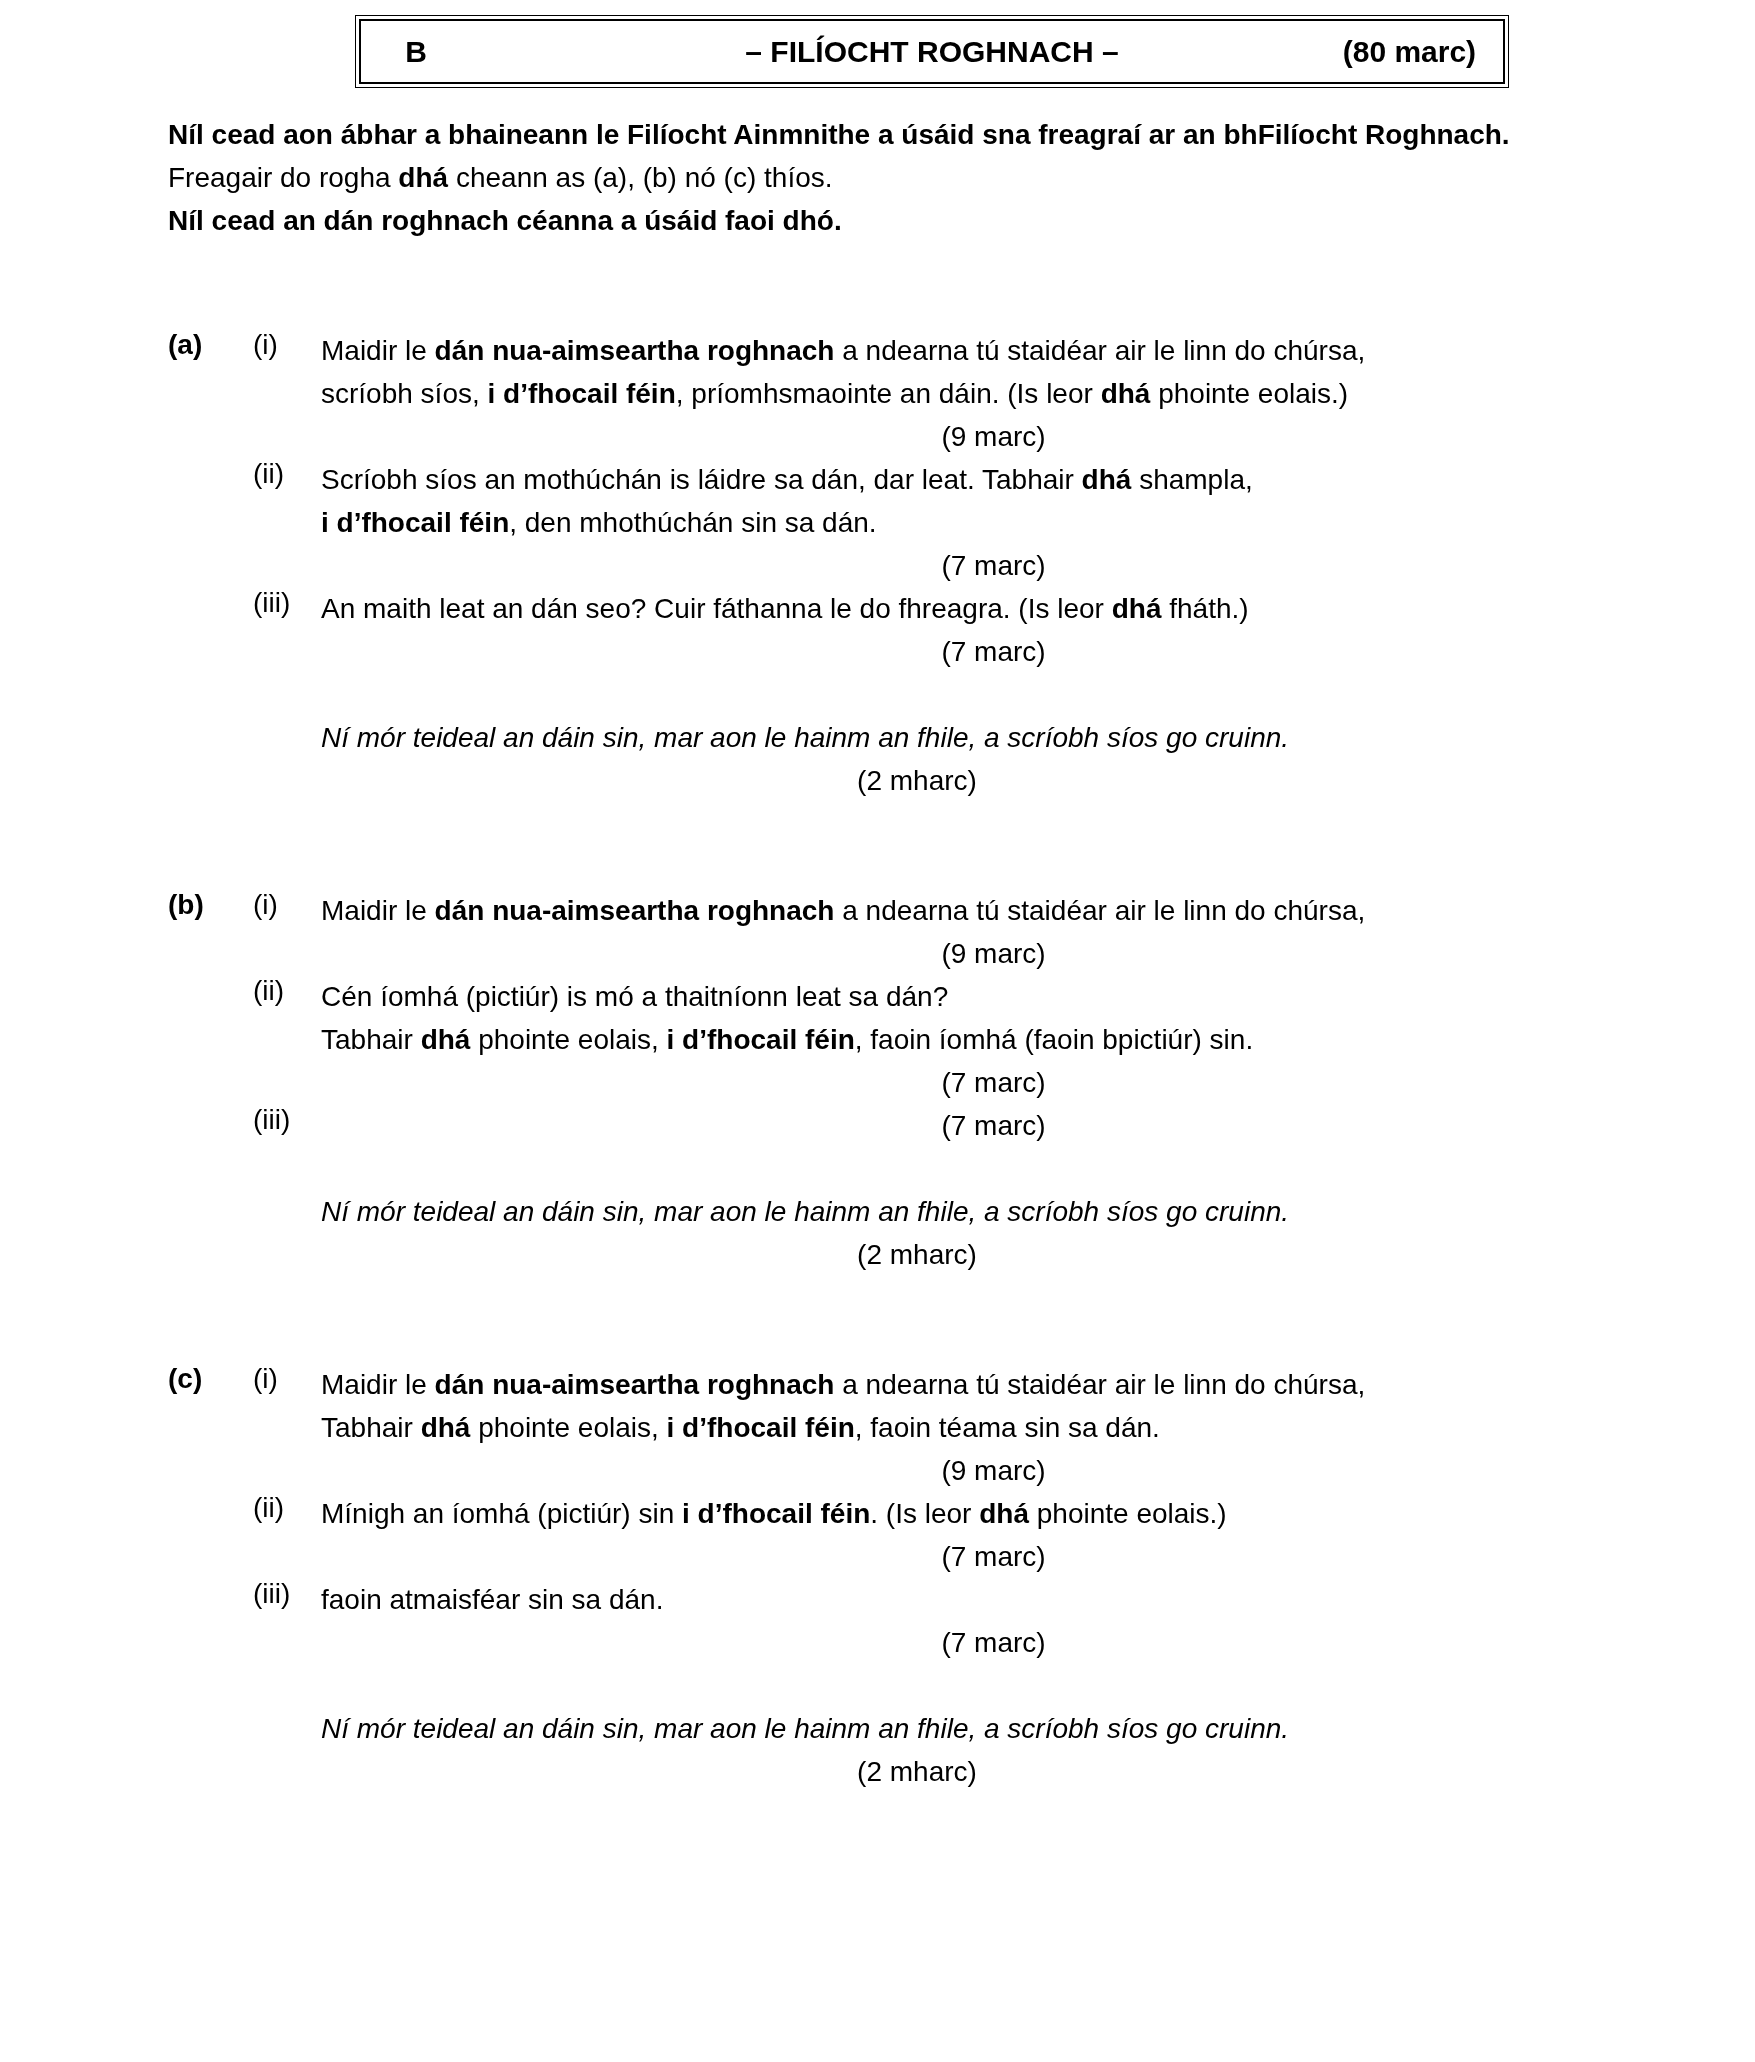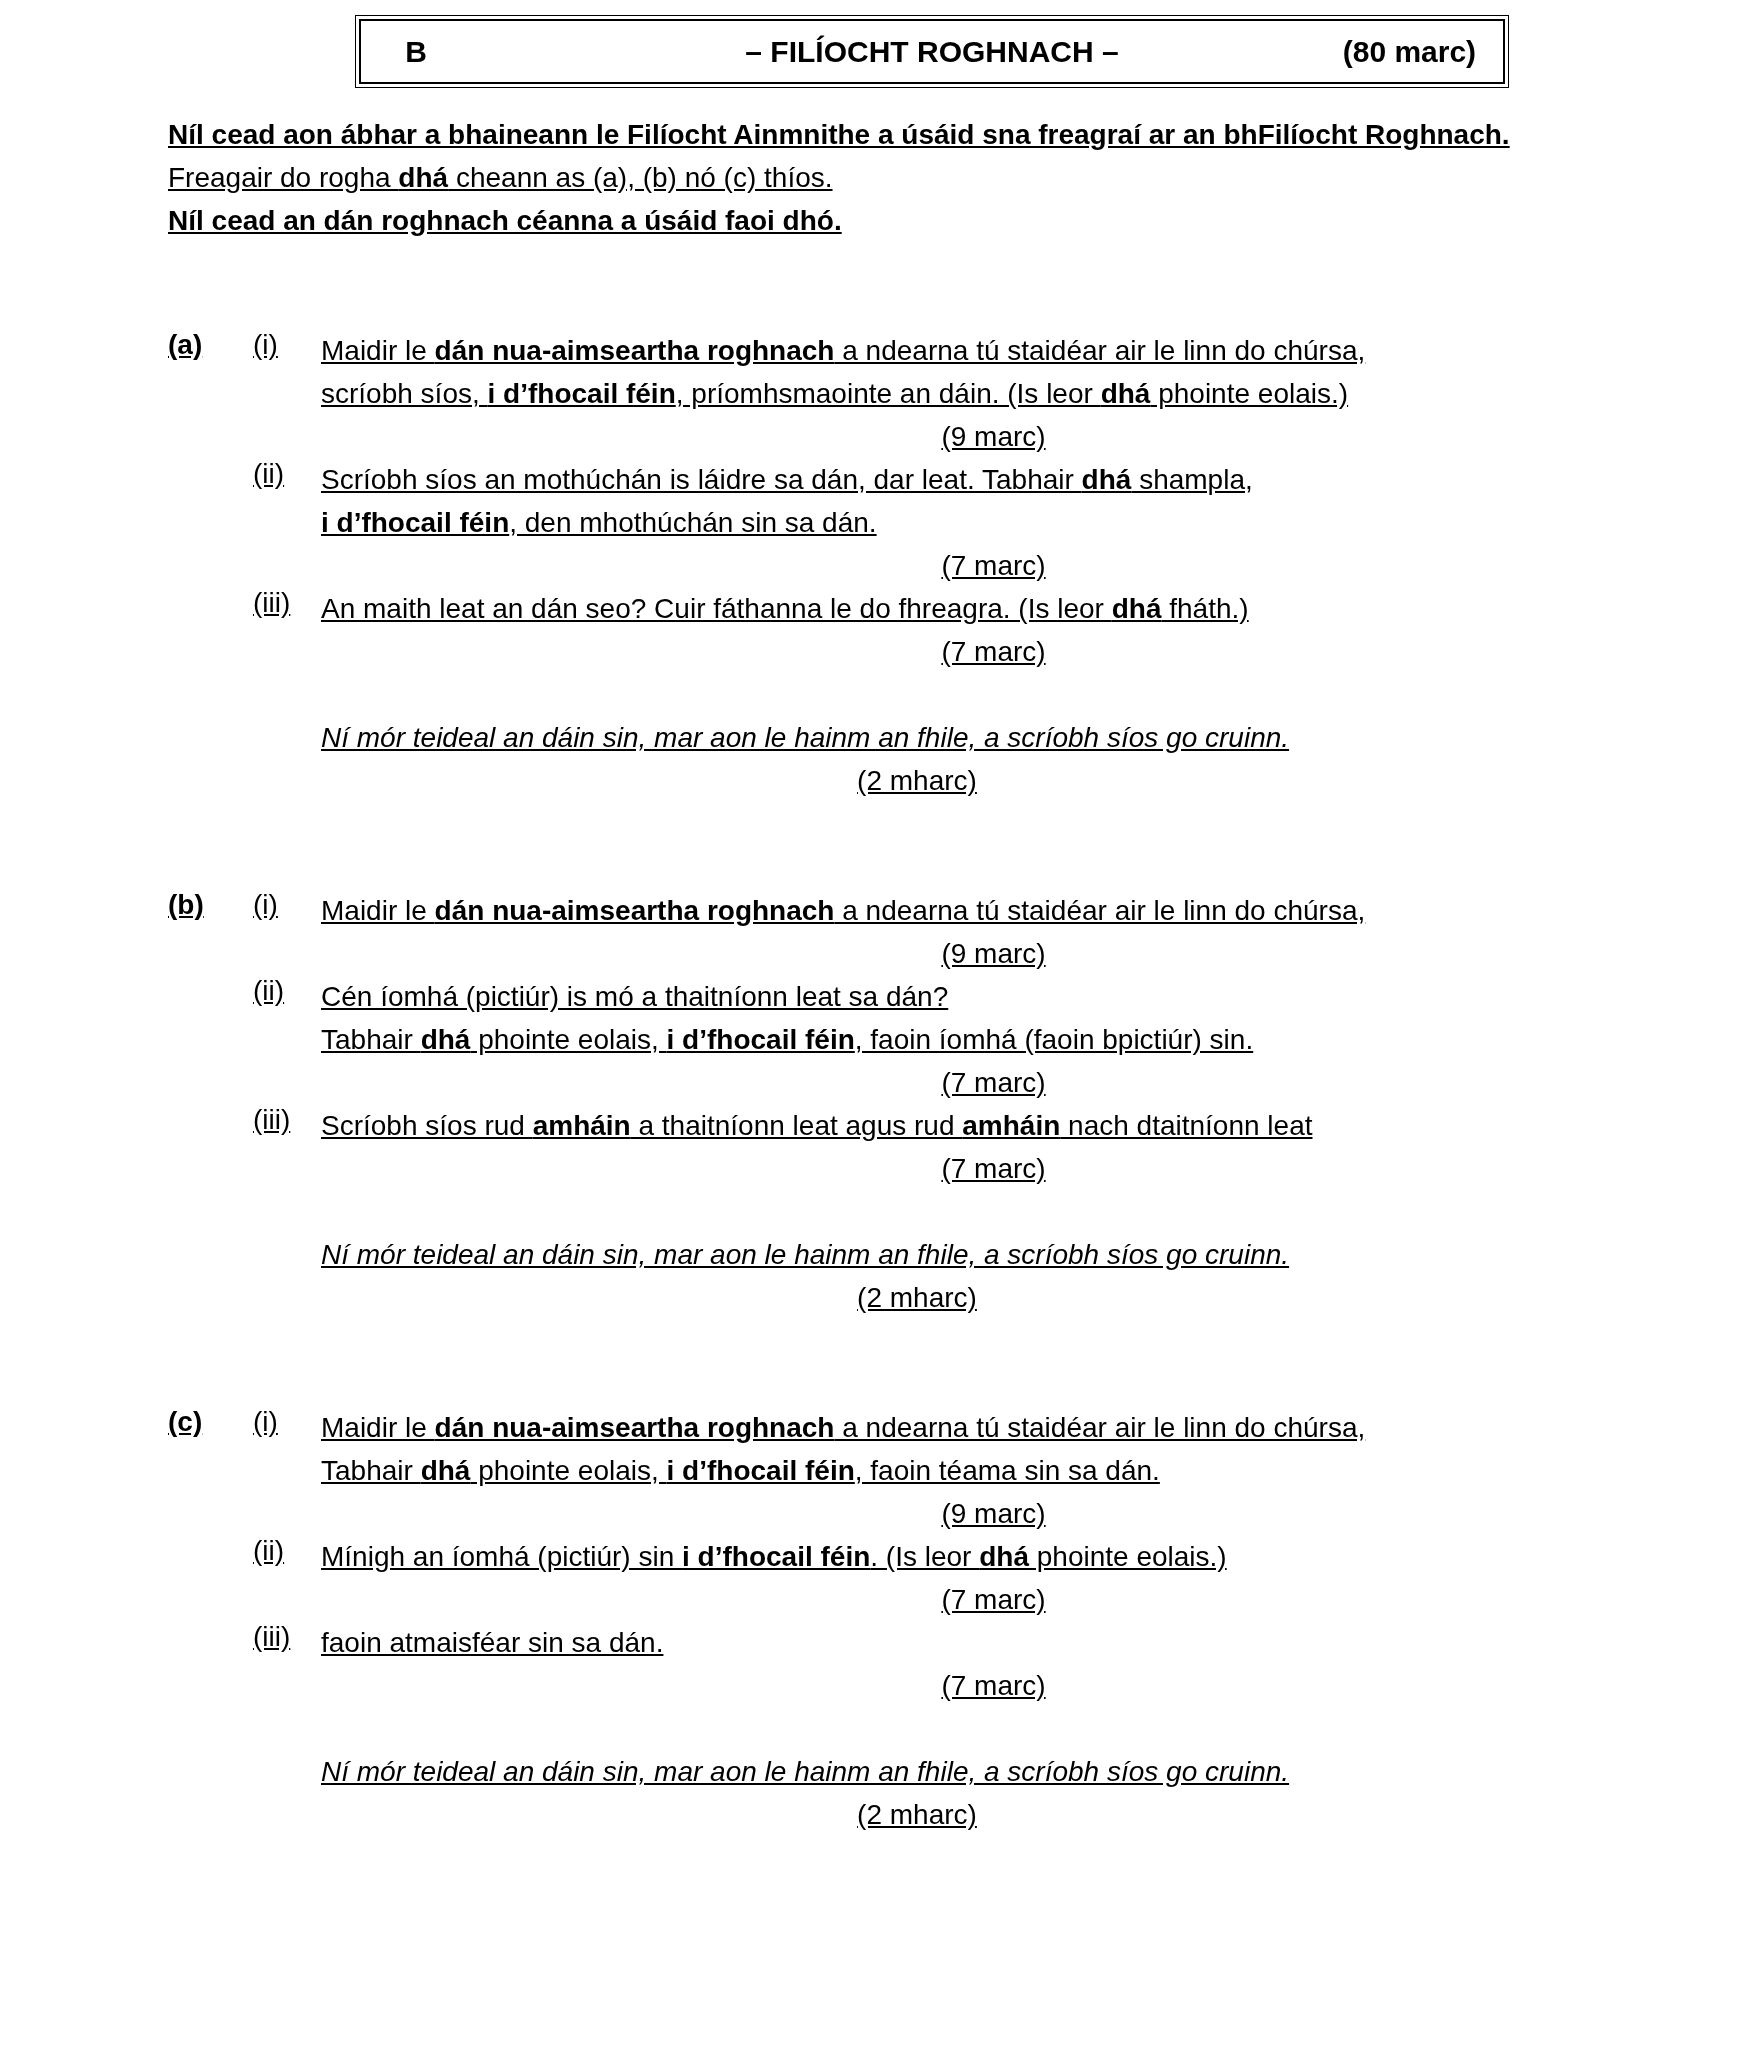--- a/index.html
+++ b/index.html
@@ -34,21 +34,20 @@
     font-size: 30px;
   }
   .header-label { justify-self: start; padding-left: 17.4px; }
   .header-title { justify-self: center; }
   .header-marks { justify-self: end; }
 
   
   .content {
     margin-left: 168px;
     margin-right: 89px;   
-    text-decoration: underline;
   }
   .line, .marks, .note, .intro-line {
     line-height: 43px;
     white-space: pre-wrap;
   }
   .intro { margin-top: 25px; }
 
   .section { margin-top: 87px; }
 
   .item { display: flex; }
@@ -137,21 +136,20 @@
       <div class="cell-text">
         <div class="line">Cén íomhá (pictiúr) is mó a thaitníonn leat sa dán?</div>
         <div class="line">Tabhair <b>dhá</b> phointe eolais, <b>i d’fhocail féin</b>, faoin íomhá (faoin bpictiúr) sin.</div>
         <div class="marks">(7 marc)</div>
       </div>
     </div>
     <div class="item">
       <div class="cell-label"></div>
       <div class="cell-num">(iii)</div>
       <div class="cell-text">
-        <div class="line">Scríobh síos rud <b>amháin</b> a thaitníonn leat agus rud <b>amháin</b> nach dtaitníonn leat</div>
         <div class="marks">(7 marc)</div>
       </div>
     </div>
     <div class="note-block">
       <div class="note">Ní mór teideal an dáin sin, mar aon le hainm an fhile, a scríobh síos go cruinn.</div>
       <div class="marks">(2 mharc)</div>
     </div>
   </div>
 
   <div class="section">

